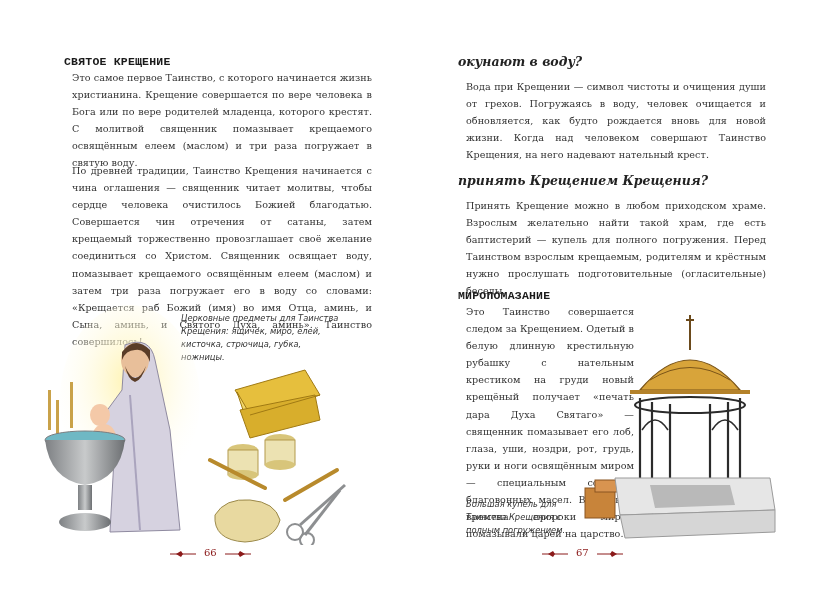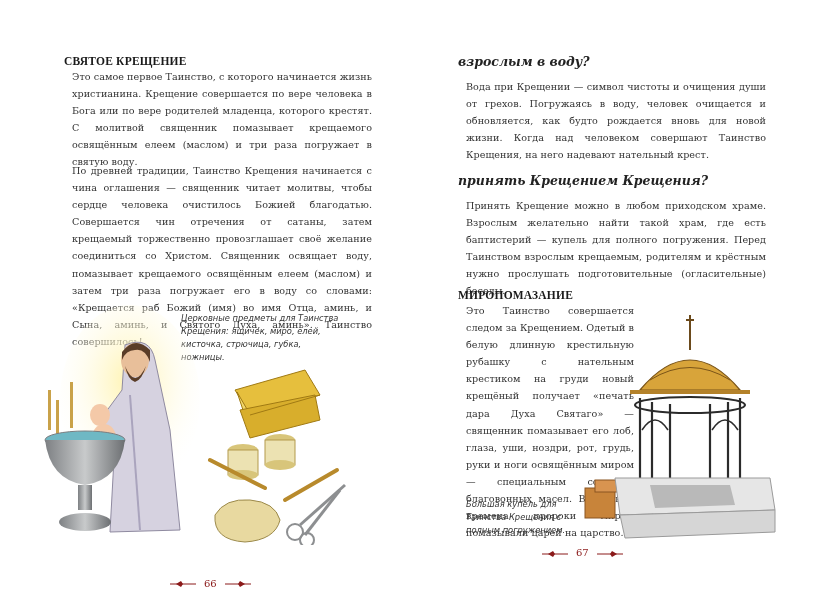--- a/index.html
+++ b/index.html
@@ -1,20 +1,20 @@
 <!DOCTYPE html>
 <html><head>
 <meta charset="utf-8">
 <style>
   html,body{margin:0;padding:0;background:#fff;}
   body{width:820px;height:599px;position:relative;overflow:hidden;font-family:"DejaVu Serif","Liberation Serif",serif;color:#2a2a2a;}
   .page{position:absolute;top:0;height:599px;}
   .left{left:0;width:410px;}
   .right{left:410px;width:410px;}
-  .h-caps{font-family:Liberation Serif, serif;font-weight:bold;font-size:11.5px;letter-spacing:0.2px;color:#1a1a1a;margin:0;}
+  .h-caps{font-family:Liberation Mono, monospace;font-weight:bold;font-size:11.5px;letter-spacing:0.2px;color:#1a1a1a;margin:0;}
   .h-it{font-family:"DejaVu Serif",serif;font-style:italic;font-weight:bold;font-size:12.5px;color:#222;margin:0;line-height:17px;}
   .body{font-size:9.6px;line-height:17.1px;text-align:justify;color:#333;margin:8px;letter-spacing:0.05px;}
   .caption{font-family:"DejaVu Sans",sans-serif;font-style:italic;font-size:8.3px;line-height:13px;color:#333;margin:0;}
   .block{position:absolute;}
   .pnum{position:absolute;font-size:10px;color:#8b1a1a;display:flex;align-items:center;gap:8px;}
   .orn{display:inline-block;width:26px;height:8px;}
 </style>
 </head>
 <body>
 
@@ -84,36 +84,36 @@
     <path d="M80 150 L132 120" stroke="#b88a2c" stroke-width="4" stroke-linecap="round"></path>
 
     <path d="M10 165 Q20 148 45 150 Q70 152 75 170 Q70 190 40 192 Q8 190 10 165 Z" fill="#e8d9a0" stroke="#9c8a4b"></path>
 
     <path d="M140 135 L95 175" stroke="#8d8f91" stroke-width="3"></path>
     <path d="M135 140 L100 185" stroke="#8d8f91" stroke-width="3"></path>
     <circle cx="90" cy="182" r="8" fill="none" stroke="#8d8f91" stroke-width="2"></circle>
     <circle cx="102" cy="190" r="7" fill="none" stroke="#8d8f91" stroke-width="2"></circle>
   </svg>
 
-  <div class="pnum" style="left:170px;top:578px;">
+  <div class="pnum" style="left:170px;top:547px;align-items:flex-end;">
     <svg class="orn" viewBox="0 0 26 8">
         <path d="M0 4 L26 4" stroke="#8b1a1a" stroke-width="1"></path>
         <path d="M6 4 L11 1 L13 4 L11 7 Z" fill="#8b1a1a"></path>
       </svg>
     <span>66</span>
     <svg class="orn" viewBox="0 0 26 8">
         <path d="M0 4 L26 4" stroke="#8b1a1a" stroke-width="1"></path>
         <path d="M20 4 L15 1 L13 4 L15 7 Z" fill="#8b1a1a"></path>
       </svg>
   </div>
 </div>
 
 <div class="page right">
   <div class="block" style="left:48px;top:53px;width:316px;">
-    <h3 class="h-it">взрослым в воду?</h3>
+    <h3 class="h-it">окунают в воду?</h3>
     <p class="body">Вода при Крещении — символ чистоты и очищения души от грехов. Погружаясь в воду, человек очищается и обновляется, как будто рождается вновь для новой жизни. Когда над человеком совершают Таинство Крещения, на него надевают нательный крест.</p>
   </div>
 
   <div class="block" style="left:48px;top:172px;width:316px;">
     <h3 class="h-it">принять Крещением Крещения?</h3>
     <p class="body">Принять Крещение можно в любом приходском храме. Взрослым желательно найти такой храм, где есть баптистерий — купель для полного погружения. Перед Таинством взрослым крещаемым, родителям и крёстным нужно прослушать подготовительные (огласительные) беседы.</p>
   </div>
 
   <div class="block" style="left:48px;top:289px;width:184px;">
     <h2 class="h-caps">МИРОПОМАЗАНИЕ</h2>

